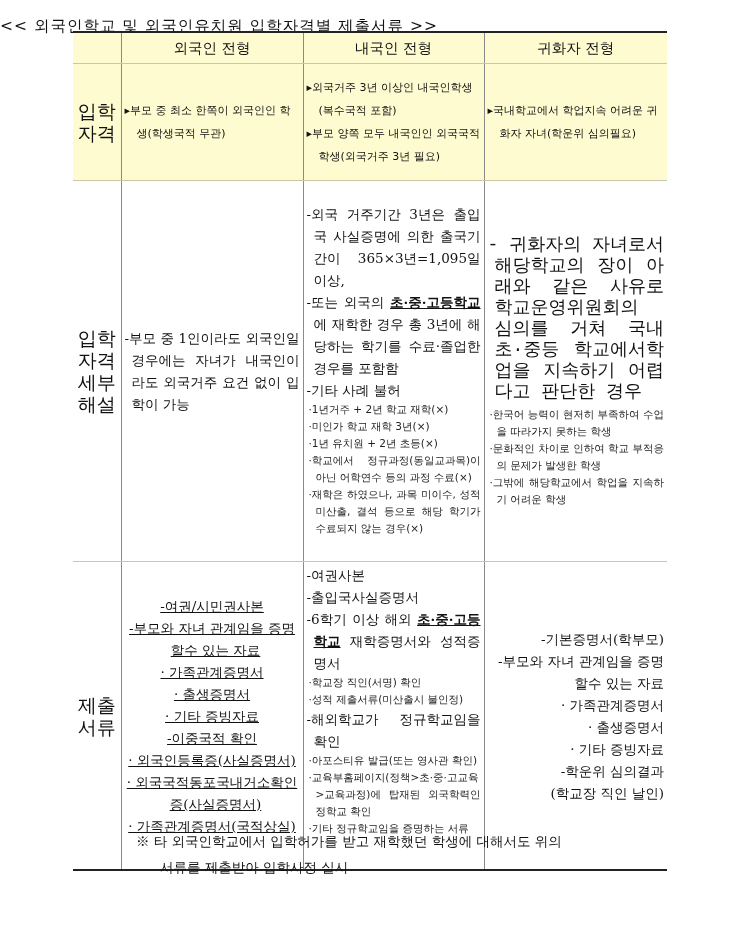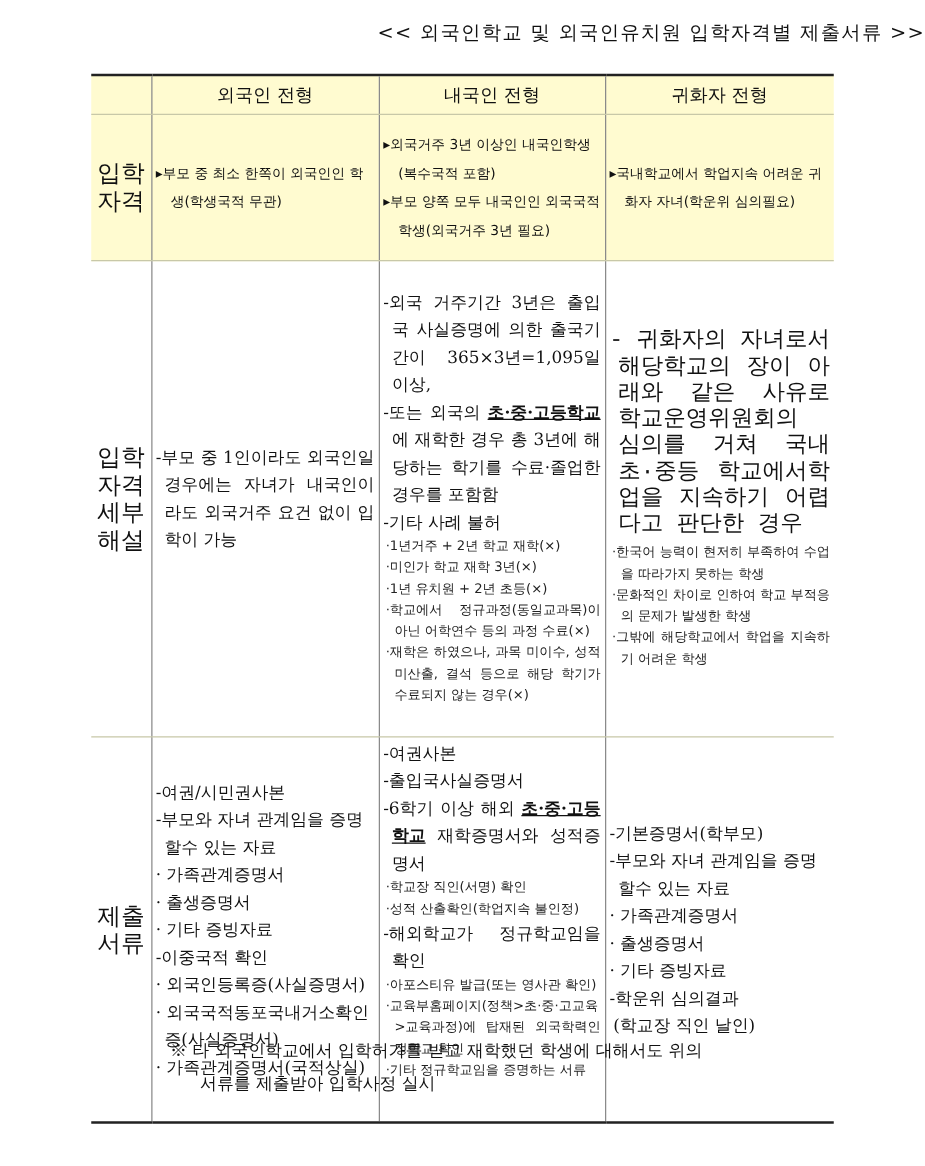--- a/index.html
+++ b/index.html
@@ -1,25 +1,25 @@
 <!DOCTYPE html>
 <html><head>
 <meta charset="utf-8">
 <style>
   html, body { margin: 0; padding: 0; background: #ffffff; }
   body {
     width: 740px; height: 933px; position: relative; overflow: hidden;
     font-family: "DejaVu Sans", sans-serif; color: #111;
   }
   .title {
-    position: absolute; top: 16px; left: 0; width: 740px; text-align: right;
+    position: absolute; top: 16px; left: 0; width: 740px; text-align: left;
     font-size: 15.5px; letter-spacing: 1px; font-family: "DejaVu Sans", sans-serif;
   }
   table.main {
-    position: absolute; top: 59px; left: 73px; width: 594px;
+    position: absolute; top: 31px; left: 73px; width: 594px;
     border-collapse: collapse; table-layout: fixed;
   }
   table.main col.c0 { width: 48px; }
   table.main col.c1 { width: 182px; }
   table.main col.c2 { width: 181px; }
   table.main col.c3 { width: 183px; }
   table.main th, table.main td {
     border-left: 1px solid #8a8a8a; border-right: 1px solid #8a8a8a;
     border-top: 1px solid #c8c8a8; border-bottom: 1px solid #c8c8a8;
     vertical-align: middle; padding: 0 3px; font-weight: normal;
@@ -120,47 +120,47 @@
         <div class="item">·그밖에 해당학교에서 학업을 지속하기 어려운 학생</div>
       </div>
     </td>
   </tr>
 
   <tr class="r3">
     <td class="rowlabel">
       <div>제출</div>
       <div>서류</div>
     </td>
-    <td class="serif" style="text-align:left;">
+    <td class="serif" style="text-align:center;text-decoration:underline;">
       <div class="item">-여권/시민권사본</div>
       <div class="item">-부모와 자녀 관계임을 증명할수 있는 자료</div>
       <div class="item">· 가족관계증명서</div>
       <div class="item">· 출생증명서</div>
       <div class="item">· 기타 증빙자료</div>
       <div class="item">-이중국적 확인</div>
       <div class="item">· 외국인등록증(사실증명서)</div>
       <div class="item">· 외국국적동포국내거소확인증(사실증명서)</div>
       <div class="item">· 가족관계증명서(국적상실)</div>
     </td>
     <td class="serif" style="vertical-align:top; padding-top:2px;">
       <div class="item">-여권사본</div>
       <div class="item">-출입국사실증명서</div>
       <div class="item"><span>-6학기 이상 해외 </span><span class="u">초·중·고등학교</span><span> 재학증명서와 성적증명서</span></div>
       <div class="sub">
         <div class="item">·학교장 직인(서명) 확인</div>
-        <div class="item">·성적 산출확인(학업지속 불인정)</div>
+        <div class="item">·성적 제출서류(미산출시 불인정)</div>
       </div>
       <div class="item">-해외학교가 정규학교임을 확인</div>
       <div class="sub">
         <div class="item">·아포스티유 발급(또는 영사관 확인)</div>
         <div class="item">·교육부홈페이지(정책&gt;초·중·고교육&gt;교육과정)에 탑재된 외국학력인정학교 확인</div>
         <div class="item">·기타 정규학교임을 증명하는 서류</div>
       </div>
     </td>
-    <td class="serif" style="text-align:left;">
+    <td class="serif" style="text-align:right;">
       <div class="item">-기본증명서(학부모)</div>
       <div class="item">-부모와 자녀 관계임을 증명할수 있는 자료</div>
       <div class="item">· 가족관계증명서</div>
       <div class="item">· 출생증명서</div>
       <div class="item">· 기타 증빙자료</div>
       <div class="item">-학운위 심의결과</div>
       <div class="item" style="padding-left:10px;">(학교장 직인 날인)</div>
     </td>
   </tr>
 </tbody>

